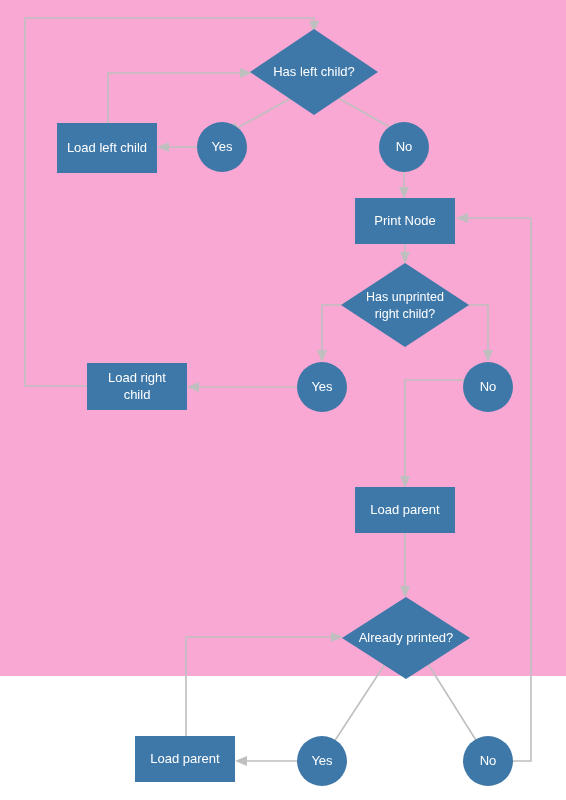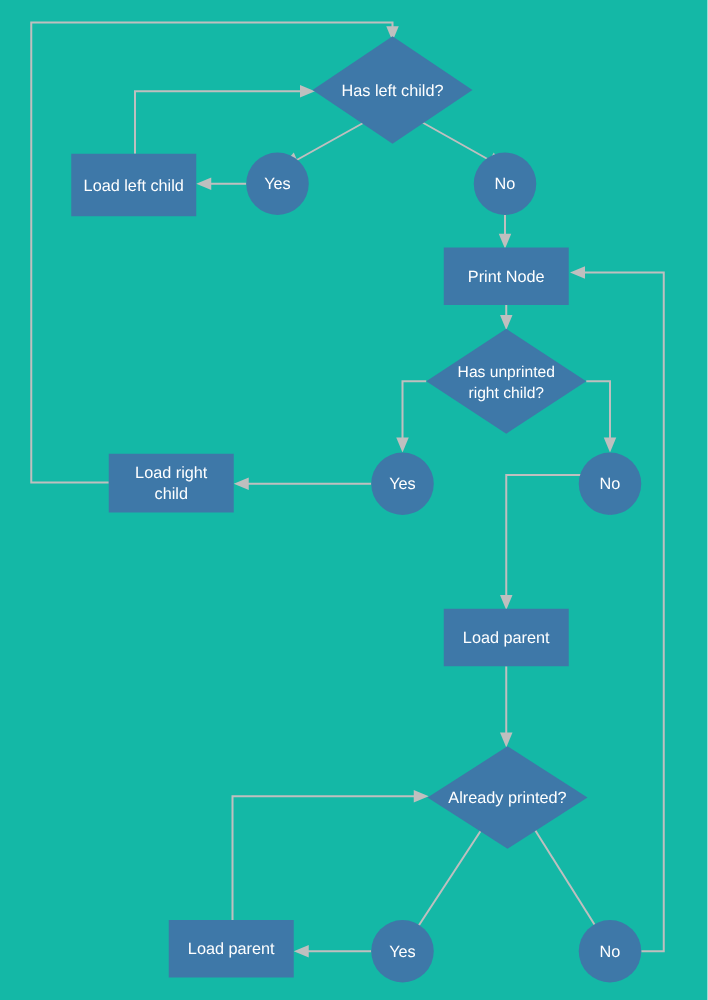--- a/index.html
+++ b/index.html
@@ -9,22 +9,22 @@
   }
   body {
     width: 566px;
     height: 800px;
     overflow: hidden;
     font-family: "Liberation Sans", sans-serif;
   }
   #flowchart-root {
     position: relative;
     width: 566px;
-    height: 800px;
-    background: #14b8a6;
+    height: 676px;
+    background: #f9a8d4;
   }
   #flow-svg {
     position: absolute;
     left: 0;
     top: 0;
     width: 566px;
     height: 800px;
     display: block;
   }
   .node-label {

